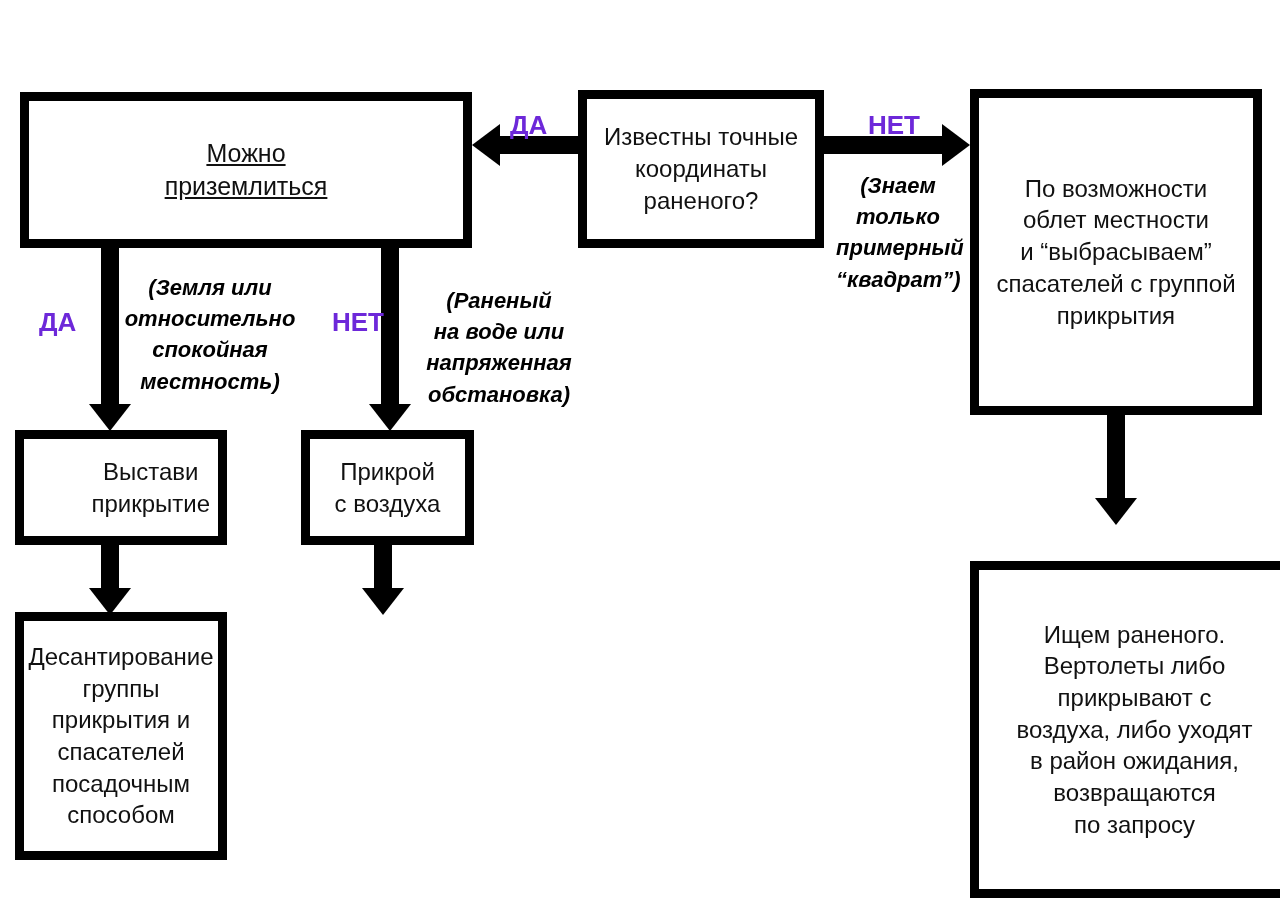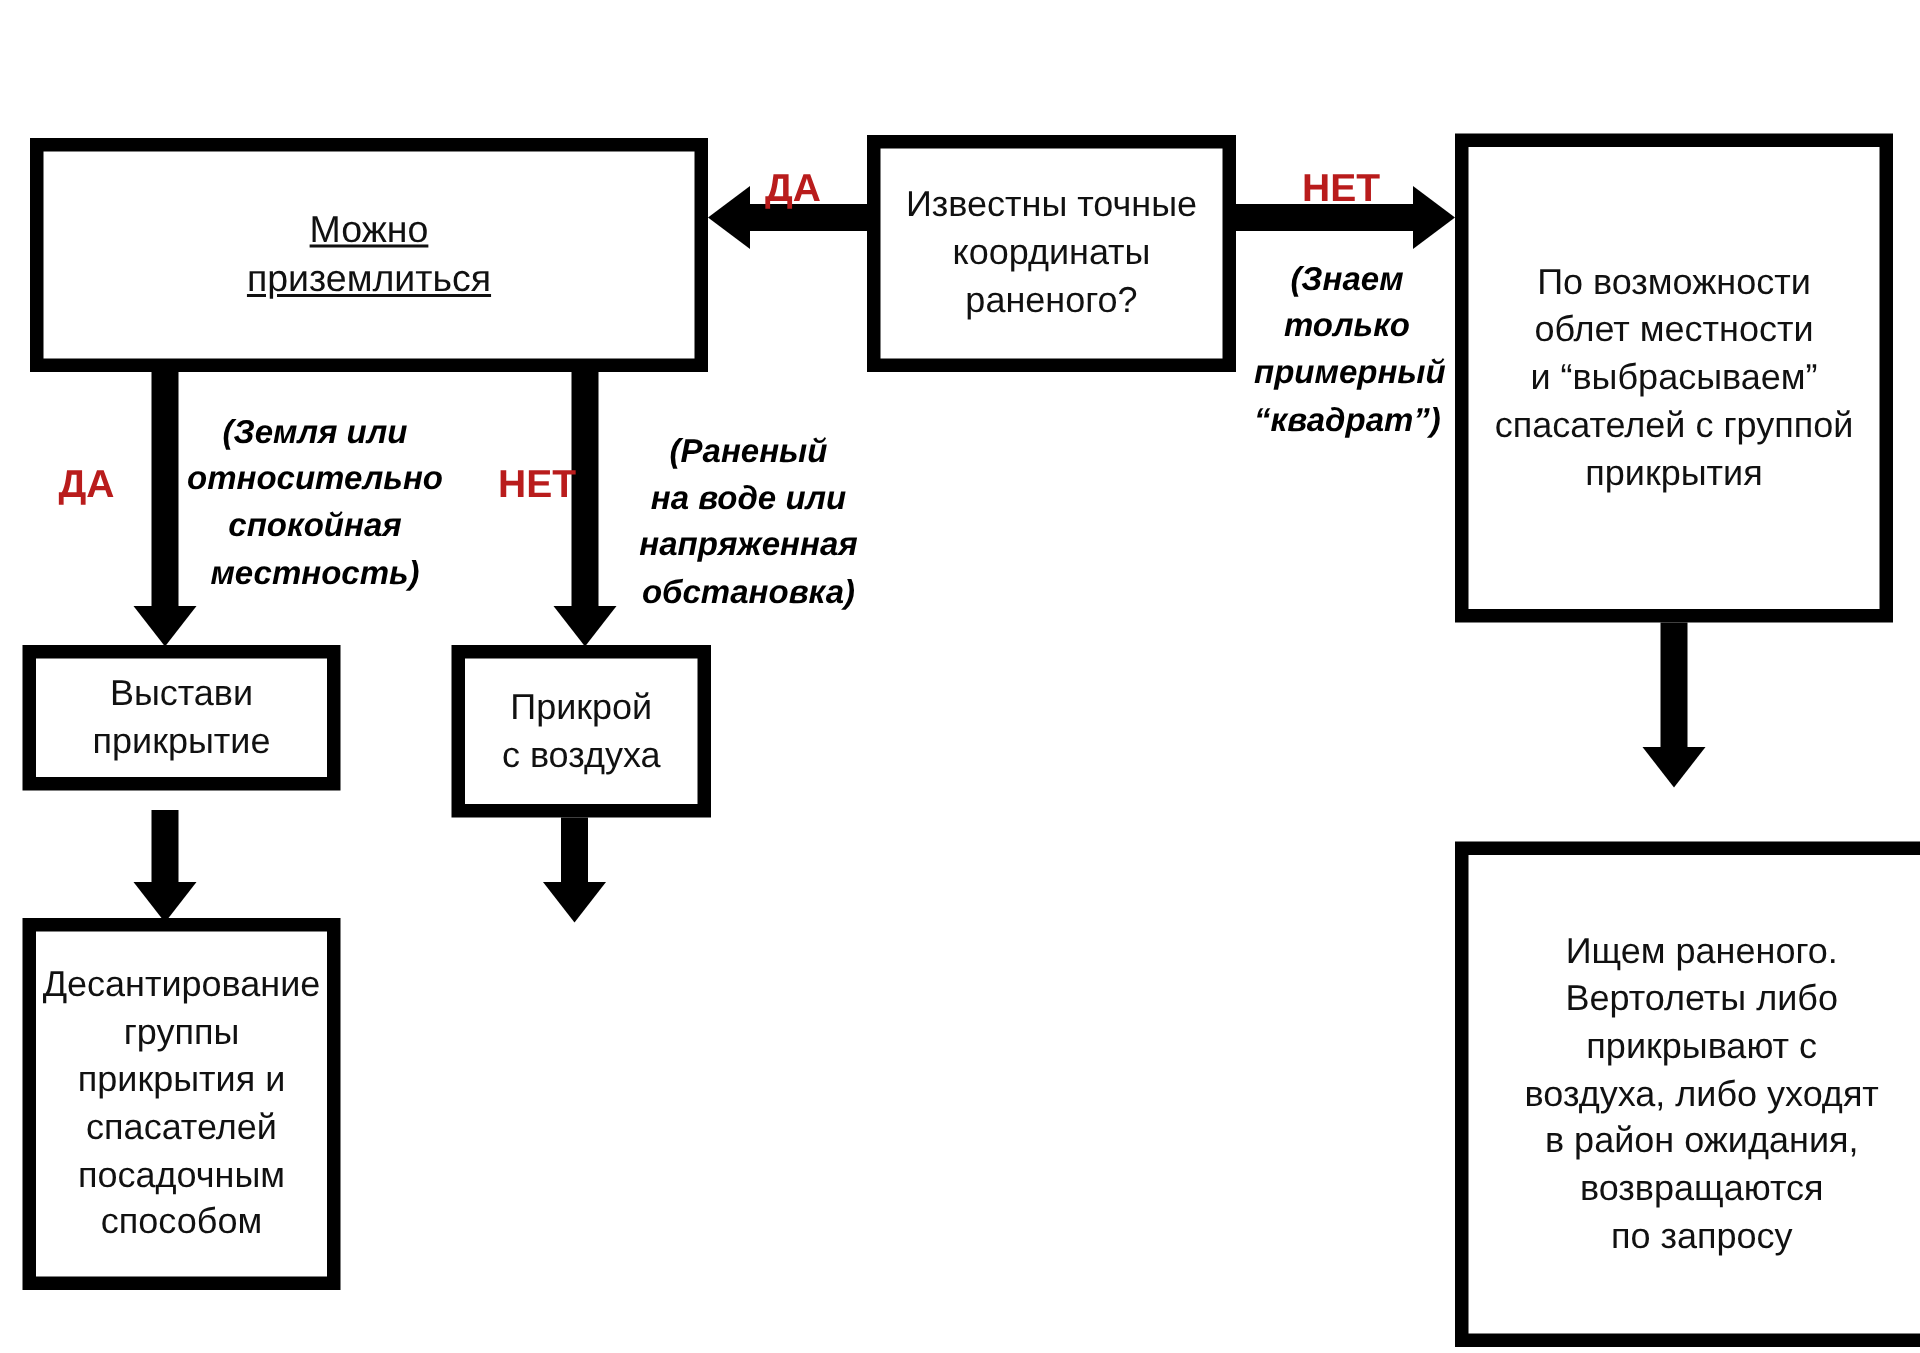--- a/index.html
+++ b/index.html
@@ -40,21 +40,21 @@
   
   #node-can-land      { left: 20px;  top: 92px;  width: 452px; height: 156px; }
   #node-can-land .txt { font-size: 25px; text-decoration: underline; }
 
   #node-question      { left: 578px; top: 90px;  width: 246px; height: 158px; }
   #node-question .txt { font-size: 24px; }
 
   #node-flyover       { left: 970px; top: 89px;  width: 292px; height: 326px; }
   #node-flyover .txt  { font-size: 24px; }
 
-  #node-set-cover     { left: 15px;  top: 430px; width: 212px; height: 97px; }
+  #node-set-cover     { left: 15px;  top: 430px; width: 212px; height: 115px; justify-content: flex-end; }
   #node-set-cover .txt{ font-size: 24px; }
 
   #node-air-cover     { left: 301px; top: 430px; width: 173px; height: 115px; }
   #node-air-cover .txt{ font-size: 24px; }
 
   #node-landing-drop      { left: 15px;  top: 612px; width: 212px; height: 248px; }
   #node-landing-drop .txt { font-size: 24px; }
 
   #node-slg           { left: 297px; top: 612px; width: 173px; height: 248px; }
   #node-slg .txt      { font-size: 24px; }
@@ -94,21 +94,21 @@
     border-bottom: 21px solid transparent;
     border-left: 28px solid #000000;
     z-index: 2;
   }
 
   
   .lbl-bold {
     position: absolute;
     font-weight: bold;
     font-size: 26px;
-    color: #b91c1c;
+    color: #6d28d9;
     z-index: 4;
     white-space: nowrap;
   }
   .lbl-italic {
     position: absolute;
     font-style: italic;
     font-weight: 600;
     font-size: 22px;
     line-height: 1.42;
     color: #000000;

